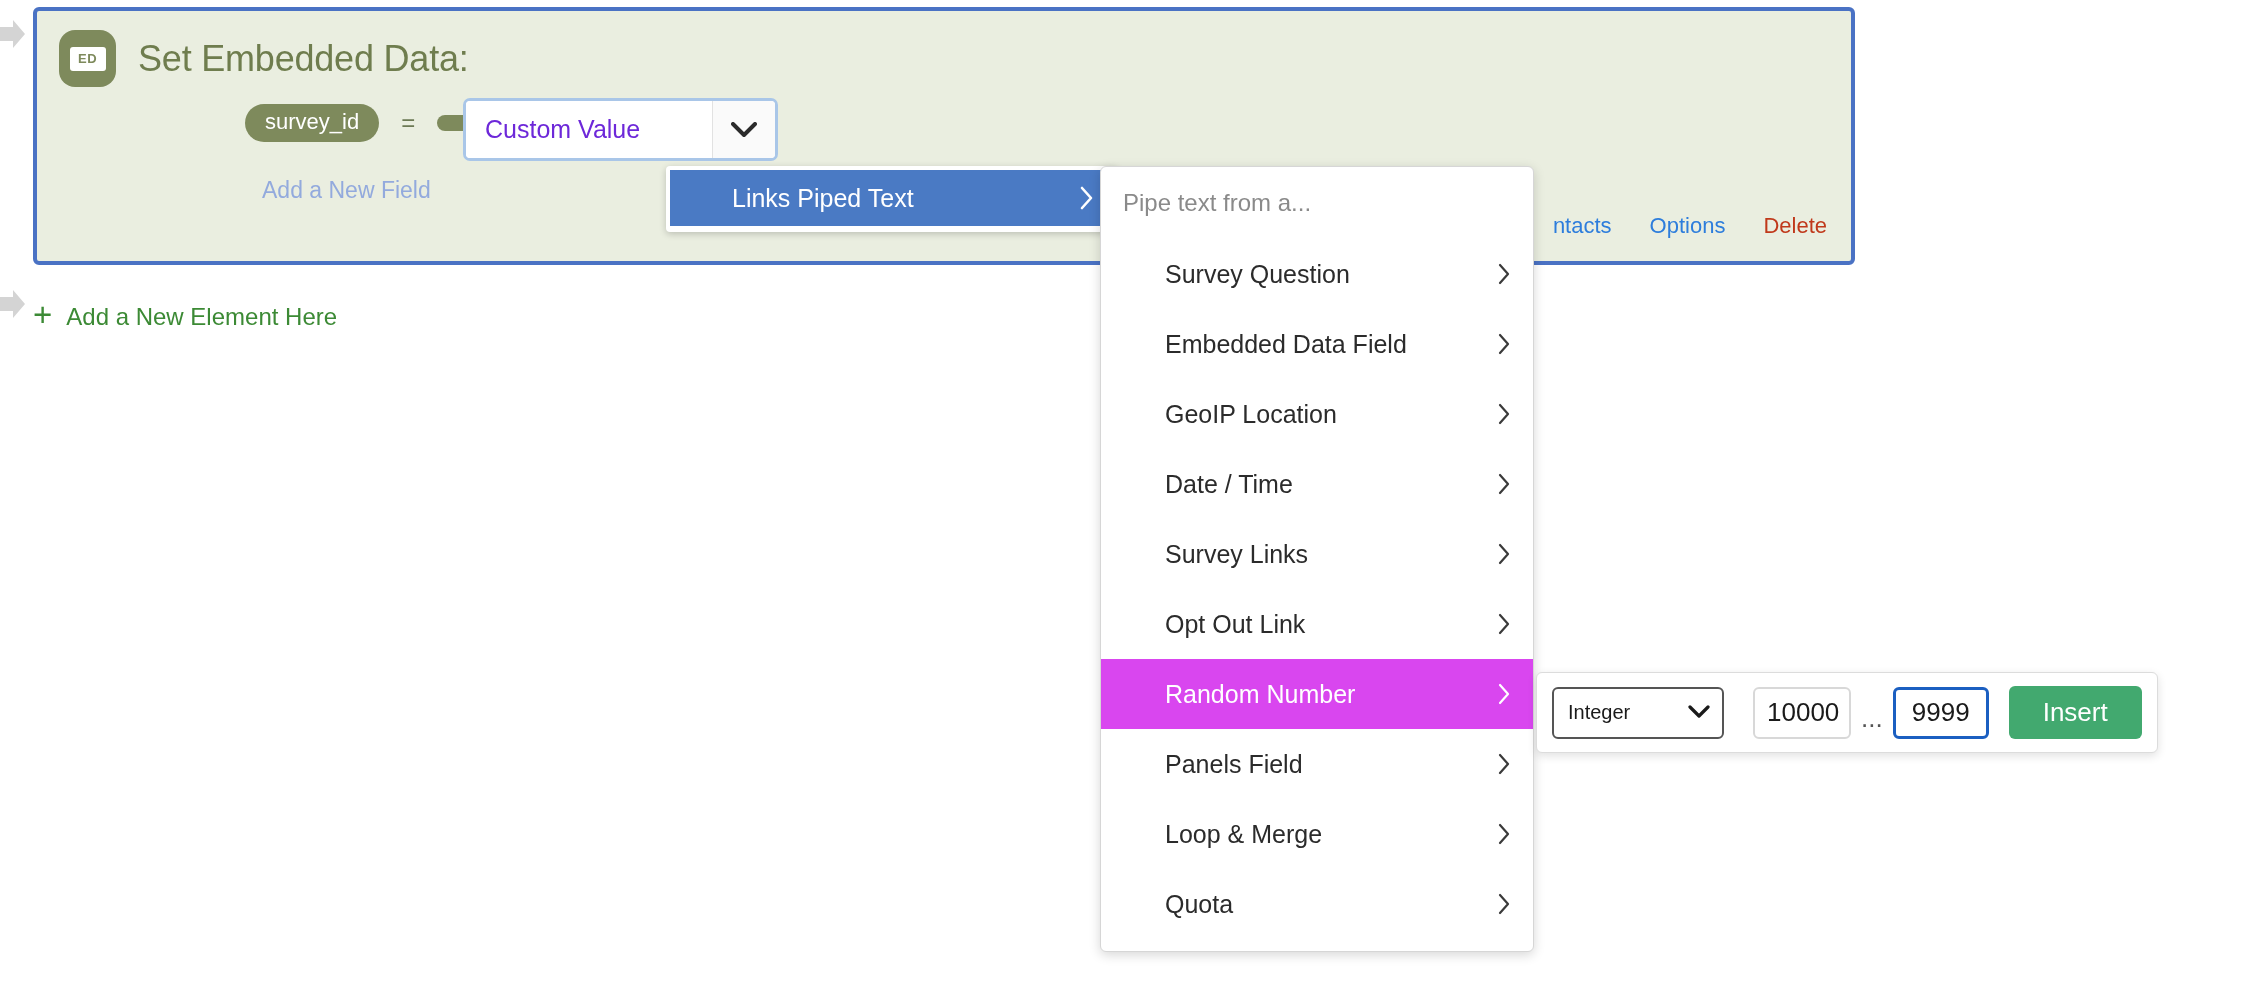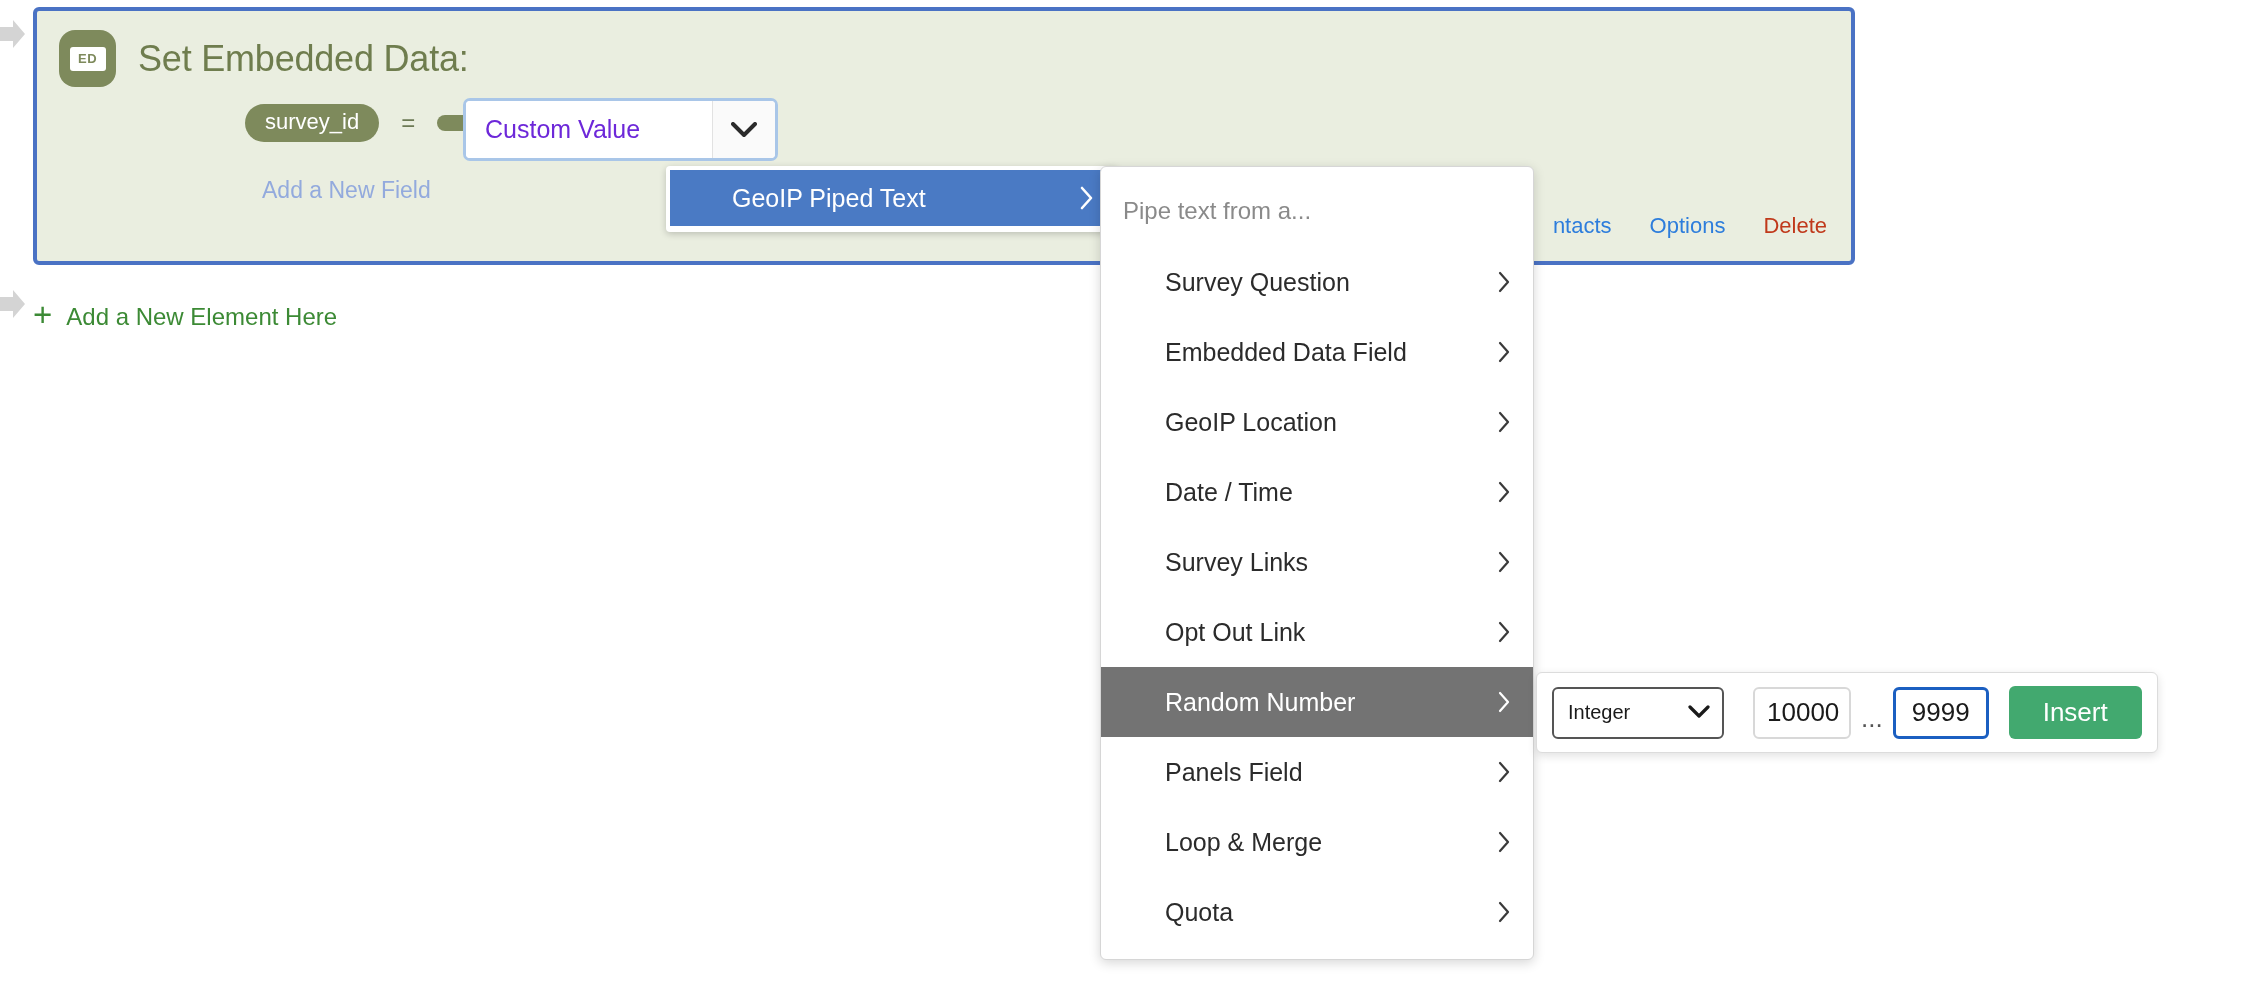--- a/index.html
+++ b/index.html
@@ -229,35 +229,34 @@
     border-radius: 6px;
     box-shadow: 0 3px 12px rgba(0,0,0,0.16);
     z-index: 10;
     padding-bottom: 12px;
     box-sizing: border-box;
   }
   .pt-header {
     font-size: 24px;
     color: #8a8a8a;
     padding: 22px 0 10px 22px;
-    margin-top: 8px;
   }
   .pt-items { margin-top: 12px; }
   .pt-item {
     height: 70px;
     display: flex;
     align-items: center;
     padding: 0 22px 0 64px;
     font-size: 25px;
     color: #2b2b2b;
     position: relative;
     box-sizing: border-box;
   }
   .pt-item.active {
-    background: #737373;
+    background: #d946ef;
     color: #ffffff;
   }
   .pt-item .chev {
     position: absolute;
     right: 22px;
     top: 50%;
     transform: translateY(-50%);
     display: flex;
   }
 
@@ -382,21 +381,21 @@
   </div>
 </div>
 
 <div class="add-element">
   <span class="plus-icon">+</span>
   <span>Add a New Element Here</span>
 </div>
 
 <div class="ipt-wrap">
   <div class="ipt-btn">
-    <span>GeoIP Piped Text</span>
+    <span>Links Piped Text</span>
     <span class="chev">
       <svg width="14" height="24" viewBox="0 0 14 24" aria-hidden="true">
         <path d="M2 2 L11 12 L2 22" stroke="#ffffff" stroke-width="2.6" fill="none" stroke-linecap="round" stroke-linejoin="round"></path>
       </svg>
     </span>
   </div>
 </div>
 
 <div class="pt-menu">
   <div class="pt-header">Pipe text from a...</div>

